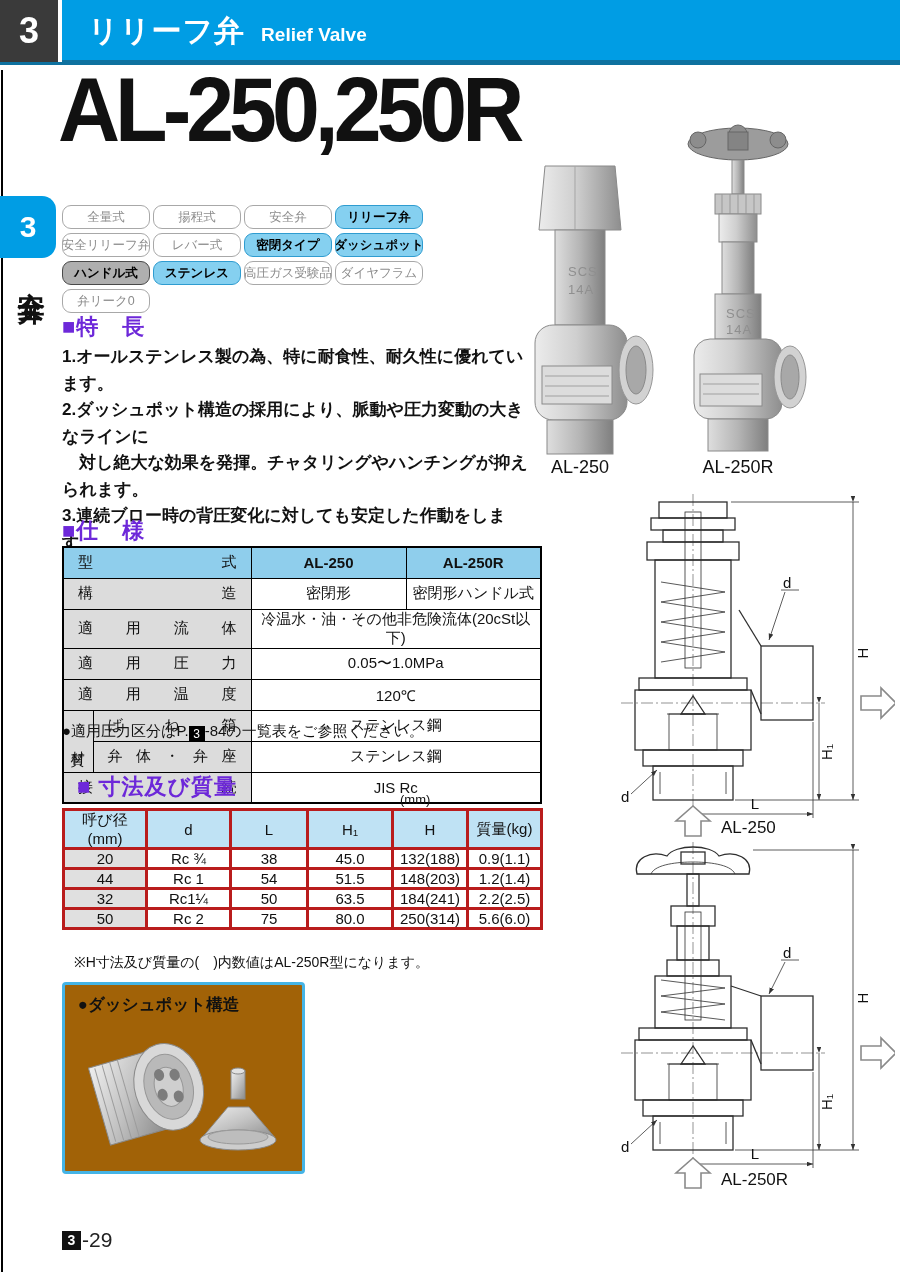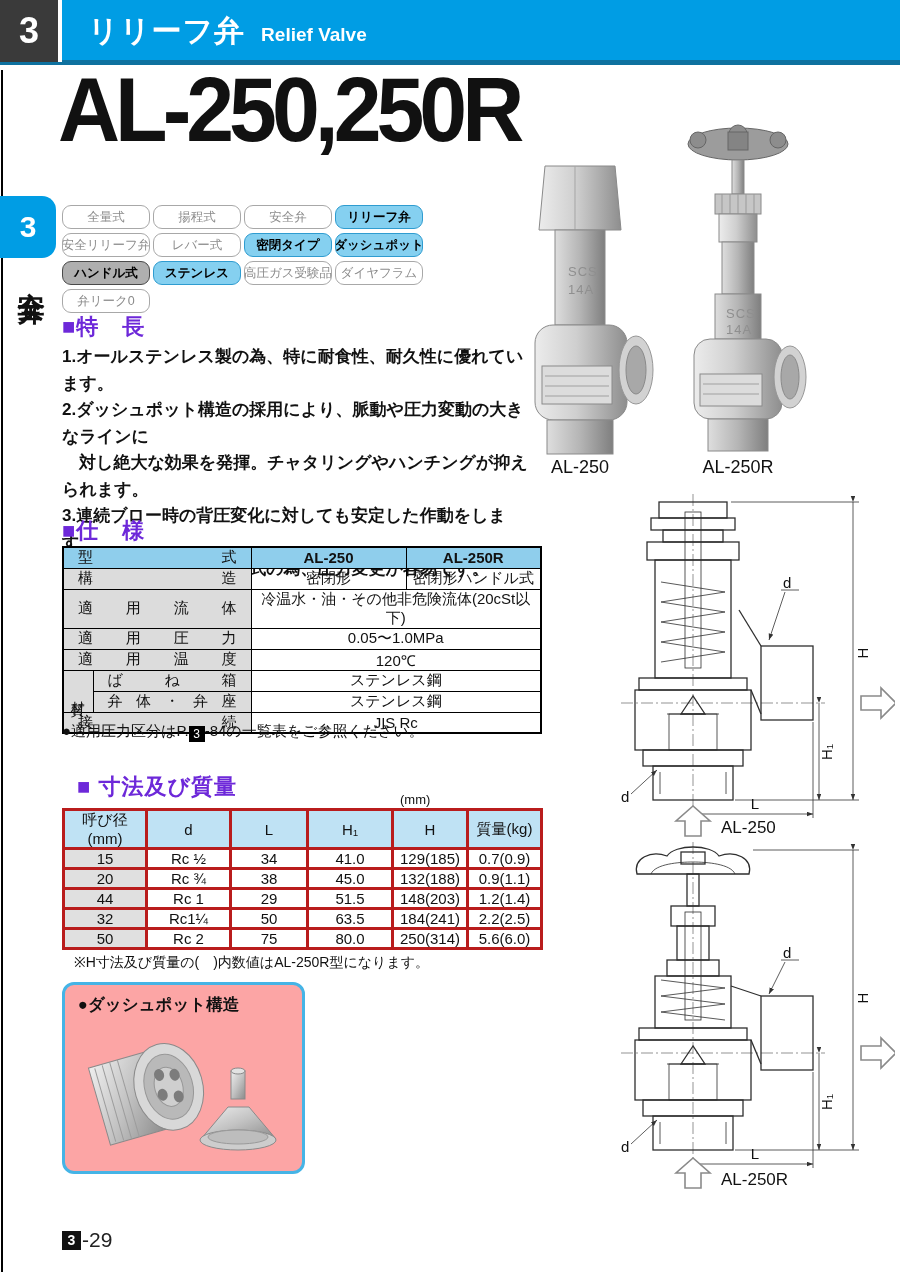--- a/index.html
+++ b/index.html
@@ -41,41 +41,41 @@
   .photo-caption { position:absolute; font-size:18px; color:#111; text-align:center; }
 
   
   .sec-title { position:absolute; font-size:22px; font-weight:800; color:#6d28d9; letter-spacing:1px; }
   .features-body { position:absolute; left:62px; top:344px; width:475px; font-size:17px; font-weight:600;
                    color:#111; line-height:26.5px; }
 
   
   table { border-collapse:collapse; table-layout:fixed; }
   .spec-table { position:absolute; left:62px; top:546px; width:478px; border:2px solid #000; }
-  .spec-table td { border:1px solid #000; height:21px; font-size:15px; color:#111; text-align:center; vertical-align:middle; padding:0; }
+  .spec-table td { border:1px solid #000; height:31px; font-size:15px; color:#111; text-align:center; vertical-align:middle; padding:0; }
   .spec-table .lbl { background:#DCDCDC; }
   .spec-table .hdr { background:#8FCEEC; }
   .spec-table .hdr-model { font-weight:700; }
   .jt { text-align:justify; text-align-last:justify; padding:0 14px !important; }
   .mat { background:#DCDCDC; writing-mode:vertical-rl; text-orientation:upright; font-size:14px !important;
          letter-spacing:1px; width:30px; }
   .note-line { position:absolute; font-size:15px; color:#111; }
   .inline-chip { display:inline-flex; width:16px; height:16px; background:#000; color:#fff; font-size:12px;
                  align-items:center; justify-content:center; vertical-align:-2px; }
 
   .unit-label { position:absolute; left:400px; top:792px; font-size:13px; color:#111; }
   .dim-table { position:absolute; left:62px; top:808px; width:478px; border:2px solid #000; }
   .dim-table td { border:3px solid #b91c1c; height:20px; font-size:15px; color:#111; text-align:center; vertical-align:middle; padding:0; }
   .dim-table .dh { background:#BFE2F4; }
   .dim-table .c0 { background:#E0E0E0; }
   .dim-note { position:absolute; left:74px; top:952px; font-size:14px; color:#111; }
 
   
   .dashpot-box { position:absolute; left:62px; top:982px; width:243px; height:192px;
-                 border:3px solid #45B4E6; border-radius:12px; background:#fca5a5; }
+                 border:3px solid #45B4E6; border-radius:4px; background:#a16207; }
   .dashpot-label { position:absolute; left:13px; top:9px; font-size:16.5px; font-weight:700; color:#111; }
 
   
   .footer { position:absolute; left:62px; top:1228px; display:flex; align-items:center; }
   .footer-chip { width:19px; height:19px; background:#111; color:#fff; font-size:14px; font-weight:700;
                  display:flex; align-items:center; justify-content:center; }
   .footer-num { font-size:21px; color:#222; margin-left:1px; }
 
   
   .drawing { position:absolute; }
@@ -254,39 +254,31 @@
     <tbody>
         <tr>
       <td class="dh">呼び径(mm)</td>
       <td class="dh">d</td>
       <td class="dh">L</td>
       <td class="dh">H₁</td>
       <td class="dh">H</td>
       <td class="dh">質量(kg)</td>
     </tr>
     <tr>
-      <td class="c0">15</td>
-      <td>Rc ½</td>
-      <td>34</td>
-      <td>41.0</td>
-      <td>129(185)</td>
-      <td>0.7(0.9)</td>
-    </tr>
-    <tr>
       <td class="c0">20</td>
       <td>Rc ¾</td>
       <td>38</td>
       <td>45.0</td>
       <td>132(188)</td>
       <td>0.9(1.1)</td>
     </tr>
     <tr>
       <td class="c0">44</td>
       <td>Rc 1</td>
-      <td>29</td>
+      <td>54</td>
       <td>51.5</td>
       <td>148(203)</td>
       <td>1.2(1.4)</td>
     </tr>
     <tr>
       <td class="c0">32</td>
       <td>Rc1¼</td>
       <td>50</td>
       <td>63.5</td>
       <td>184(241)</td>

